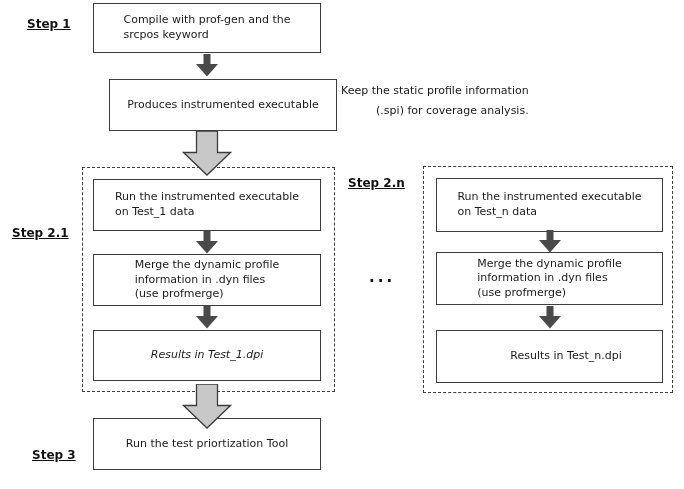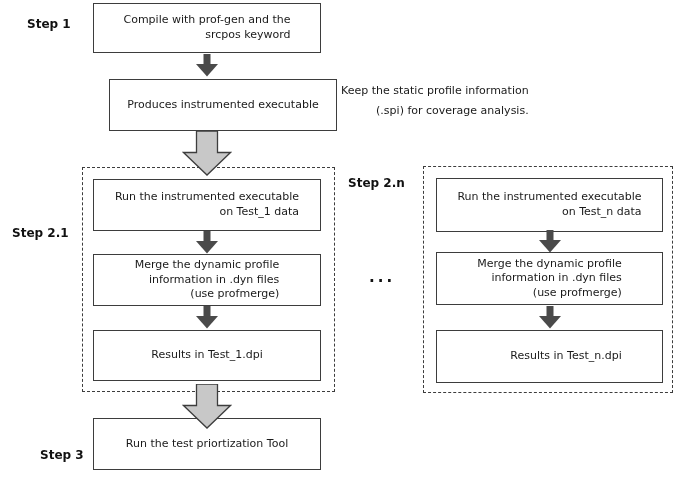--- a/index.html
+++ b/index.html
@@ -18,39 +18,40 @@
     overflow: hidden;
   }
   .box {
     position: absolute;
     box-sizing: border-box;
     background: #ffffff;
     border: 1px solid #3d3d3d;
     display: flex;
     align-items: center;
     justify-content: center;
-    text-align: right;
+    text-align: left;
     line-height: 1.32;
     white-space: pre-line;
     z-index: 1;
   }
   .dashed-group {
     position: absolute;
     box-sizing: border-box;
     border: 1px dashed #3d3d3d;
     background: transparent;
     z-index: 0;
   }
   .step-label {
     position: absolute;
     font-weight: bold;
     font-size: 12px;
     color: #111111;
     white-space: nowrap;
     z-index: 1;
+    text-decoration: underline;
   }
   .note {
     position: absolute;
     line-height: 20px;
     white-space: pre-line;
     color: #1a1a1a;
     z-index: 1;
     text-align: right;
   }
   .ellipsis {
@@ -68,34 +69,34 @@
   }
 </style>
 </head>
 <body>
 
 <div id="canvas">
 
   <div class="step-label" style="left:27px; top:17px;">Step 1</div>
   <div class="step-label" style="left:12px; top:189px;margin-top:37px;">Step 2.1</div>
   <div class="step-label" style="left:348px; top:176px;">Step 2.n</div>
-  <div class="step-label" style="left:40px; top:448px;">Step 3</div>
+  <div class="step-label" style="left:32px; top:448px;">Step 3</div>
 
   <div class="dashed-group" style="left:82px; top:167px; width:253px; height:225px;"></div>
   <div class="dashed-group" style="left:423px; top:166px; width:250px; height:227px;"></div>
 
   <div class="box" style="left:93px; top:3px; width:228px; height:50px;">Compile with prof-gen and the
 srcpos keyword</div>
   <div class="box" style="left:109px; top:79px; width:228px; height:52px;">Produces instrumented executable</div>
   <div class="box" style="left:93px; top:179px; width:228px; height:52px;">Run the instrumented executable
 on Test_1 data</div>
   <div class="box" style="left:93px; top:254px; width:228px; height:52px;">Merge the dynamic profile
 information in .dyn files
 (use profmerge)</div>
-  <div class="box" style="left:93px; top:330px; width:228px; height:51px;">Results in Test_1.dpi</div>
+  <div class="box" style="left:93px; top:330px; width:228px; height:51px;font-style:italic;">Results in Test_1.dpi</div>
   <div class="box" style="left:93px; top:418px; width:228px; height:52px;">Run the test priortization Tool</div>
 
   <div class="box" style="left:436px; top:178px; width:227px; height:54px;">Run the instrumented executable
 on Test_n data</div>
   <div class="box" style="left:436px; top:252px; width:227px; height:53px;">Merge the dynamic profile
 information in .dyn files
 (use profmerge)</div>
   <div class="box" style="left:436px; top:330px; width:227px; height:53px;padding-left:33px;">Results in Test_n.dpi</div>
 
   <div class="note" style="left:341px; top:81px;">Keep the static profile information

